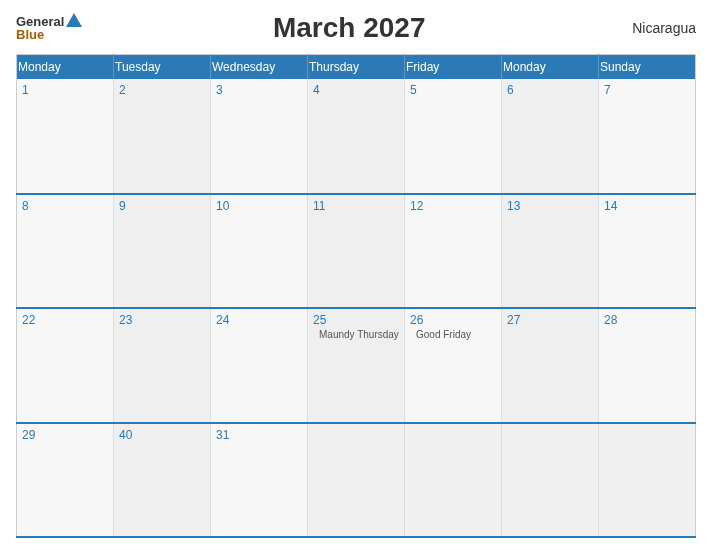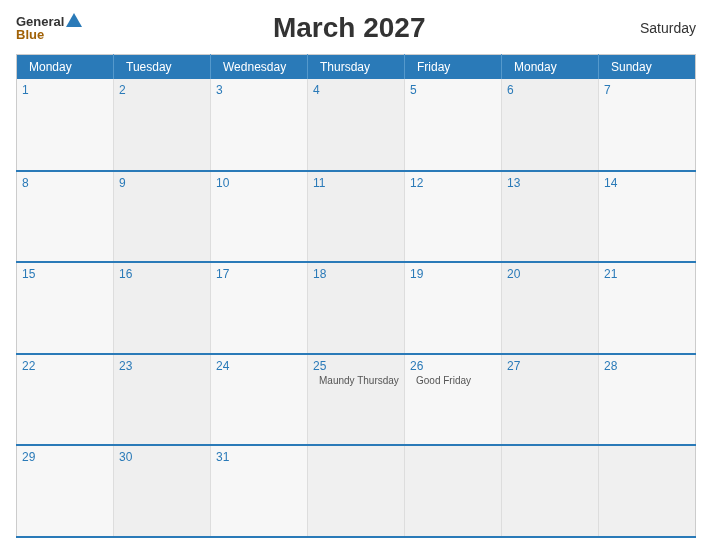--- a/index.html
+++ b/index.html
@@ -70,21 +70,21 @@
       border: 1px solid #ccc;
       border-collapse: collapse;
       width: 100%;
       table-layout: fixed;
     }
     .calendar thead tr th {
       background: #2a7ab8;
       color: #fff;
       font-size: 12px;
       font-weight: normal;
-      padding: 5px 12px;
+      padding: 5px 1px;
       text-align: left;
       border-right: 1px solid #5599cc;
     }
     .calendar thead tr th:last-child {
       border-right: none;
     }
     .calendar tbody tr {
       border-bottom: 2px solid #2a7ab8;
     }
     .calendar tbody tr td {
@@ -132,21 +132,21 @@
     <div class="logo">
       <div style="display:flex;flex-direction:column;align-items:flex-start;">
         <div style="display:flex;align-items:center;">
           <span class="logo-text-general">General</span>
           <div class="logo-triangle"></div>
         </div>
         <span class="logo-text-blue">Blue</span>
       </div>
     </div>
     <h1 class="title">March 2027</h1>
-    <div class="country">Saturday</div>
+    <div class="country">Nicaragua</div>
   </div>
 
   <table class="calendar">
     <thead>
       <tr>
         <th>Monday</th>
         <th>Tuesday</th>
         <th>Wednesday</th>
         <th>Thursday</th>
         <th>Friday</th>
@@ -196,43 +196,20 @@
           </td>
           <td>
             <span class="day-number">13</span>
           </td>
           <td>
             <span class="day-number">14</span>
           </td>
         </tr>
         <tr>
           <td>
-            <span class="day-number">15</span>
-          </td>
-          <td>
-            <span class="day-number">16</span>
-          </td>
-          <td>
-            <span class="day-number">17</span>
-          </td>
-          <td>
-            <span class="day-number">18</span>
-          </td>
-          <td>
-            <span class="day-number">19</span>
-          </td>
-          <td>
-            <span class="day-number">20</span>
-          </td>
-          <td>
-            <span class="day-number">21</span>
-          </td>
-        </tr>
-        <tr>
-          <td>
             <span class="day-number">22</span>
           </td>
           <td>
             <span class="day-number">23</span>
           </td>
           <td>
             <span class="day-number">24</span>
           </td>
           <td>
             <span class="day-number">25</span>
@@ -247,21 +224,21 @@
           </td>
           <td>
             <span class="day-number">28</span>
           </td>
         </tr>
         <tr>
           <td>
             <span class="day-number">29</span>
           </td>
           <td>
-            <span class="day-number">30</span>
+            <span class="day-number">40</span>
           </td>
           <td>
             <span class="day-number">31</span>
           </td>
           <td class="empty-cell"></td>
           <td class="empty-cell"></td>
           <td class="empty-cell"></td>
           <td class="empty-cell"></td>
         </tr>
       </tbody>

